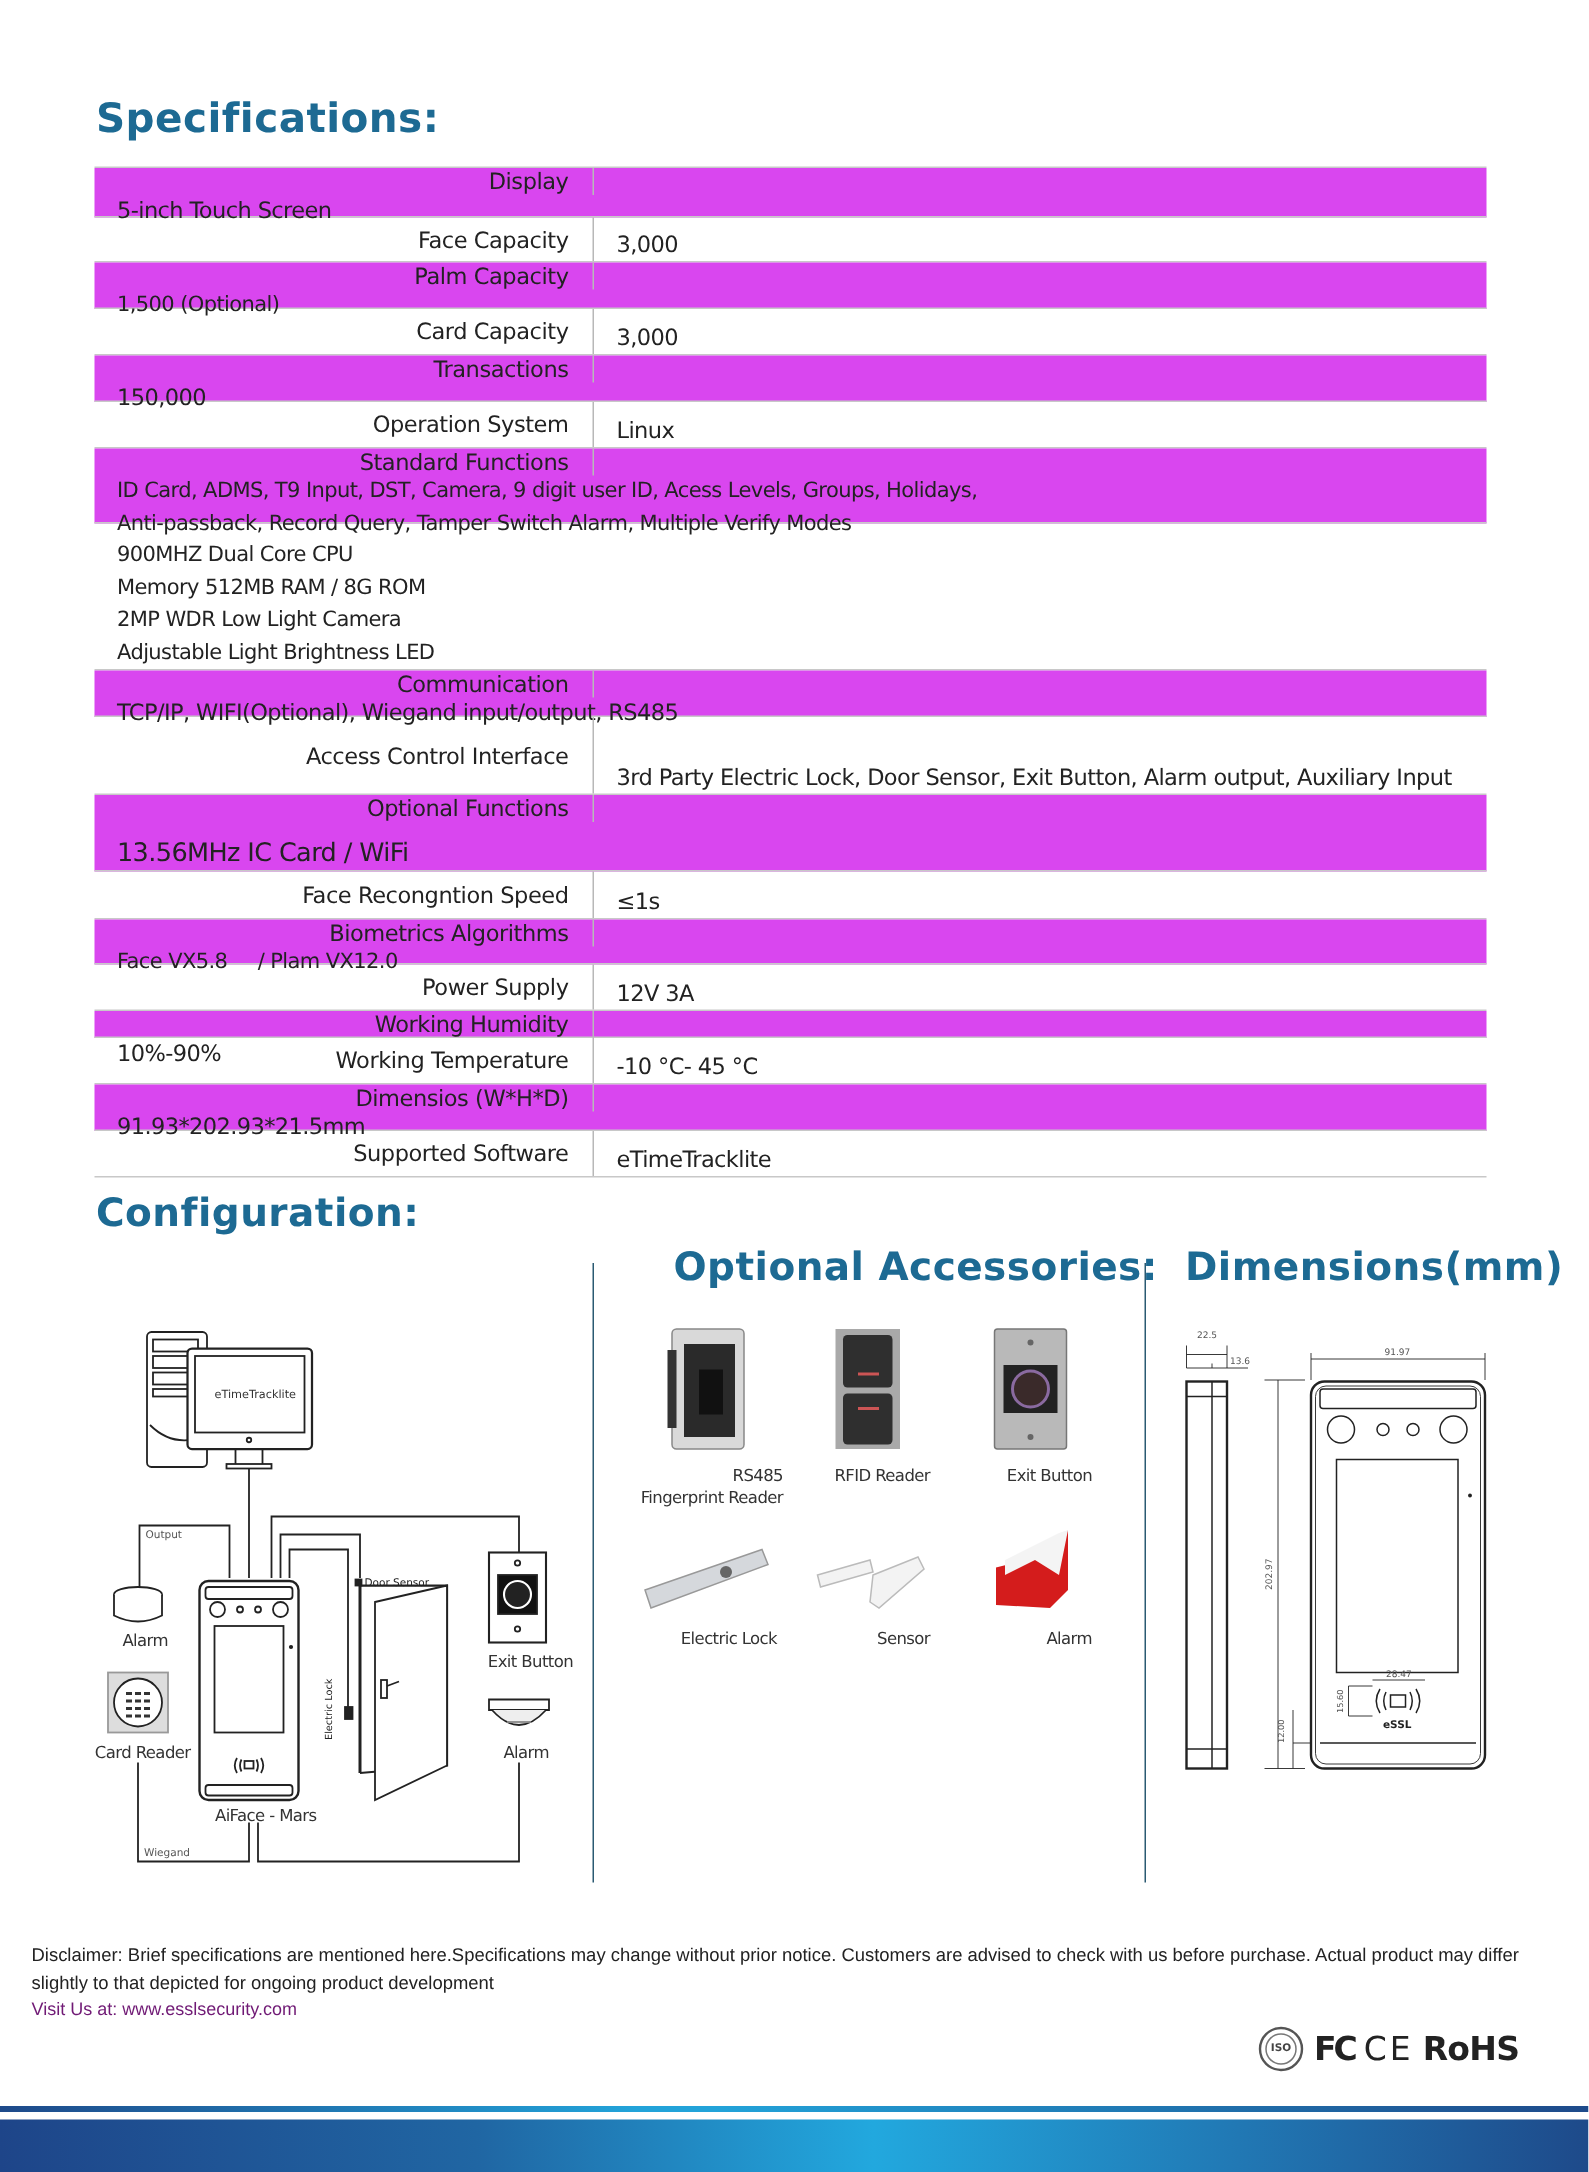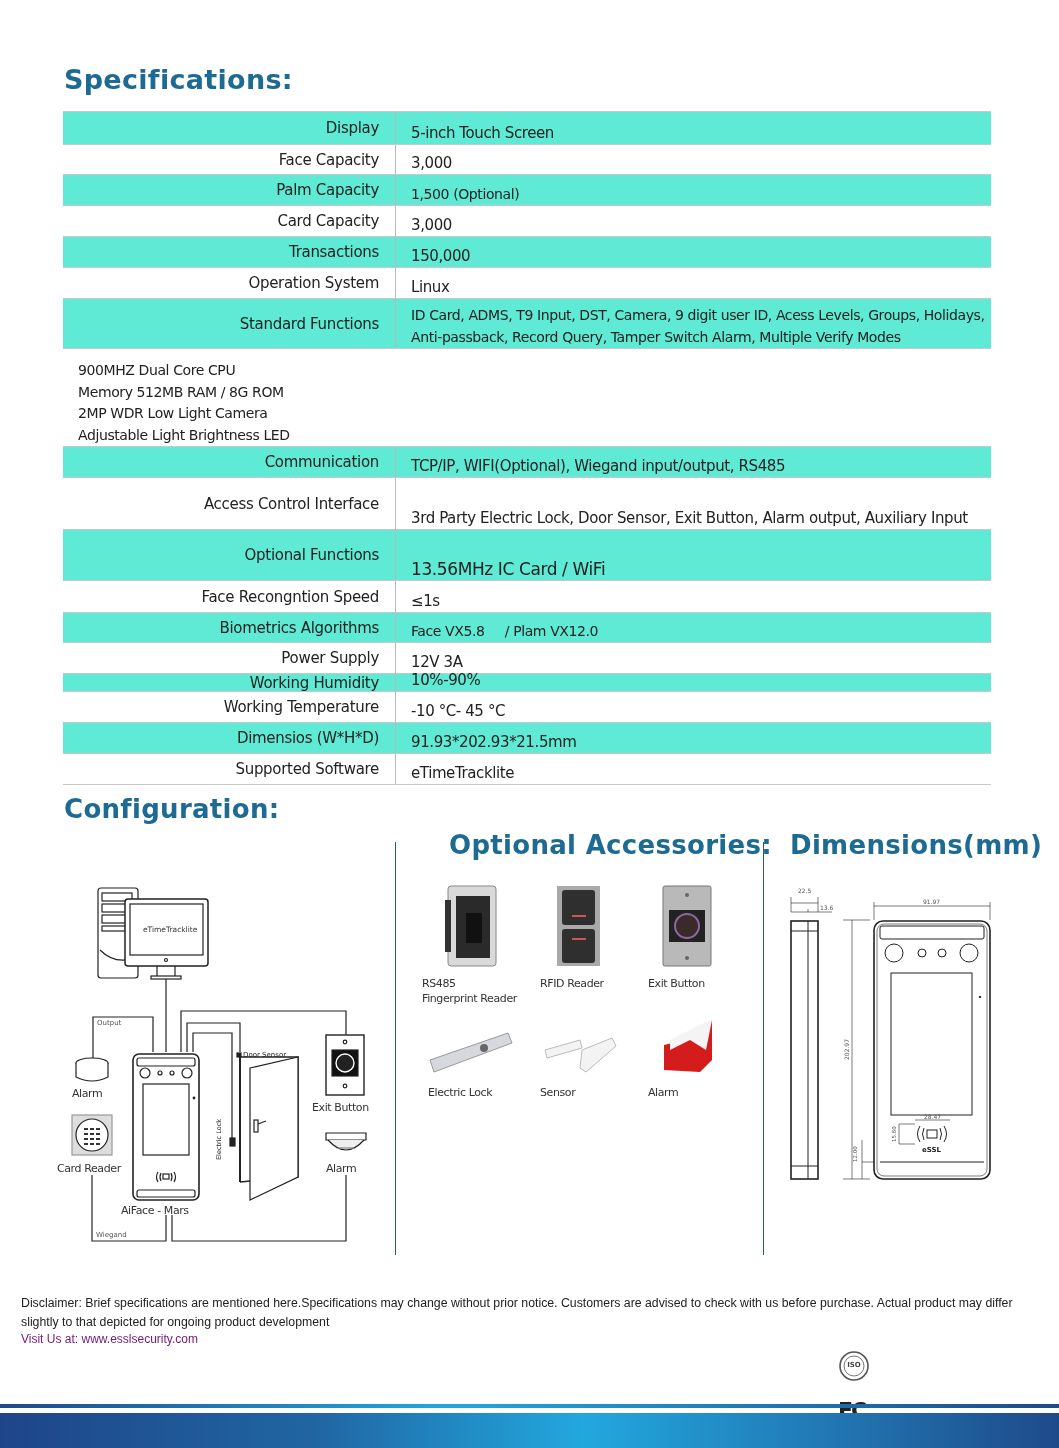--- a/index.html
+++ b/index.html
@@ -5,42 +5,42 @@
   * { box-sizing: border-box; margin: 0; padding: 0; }
   html, body { width: 1059px; height: 1448px; background: #ffffff; overflow: hidden; }
   body { position: relative; font-family: "Liberation Sans", sans-serif; color: #222; }
 
   .heading { position: absolute; color: #1d6a93; font-family: "DejaVu Sans", sans-serif; font-weight: bold; letter-spacing: 0.3px; }
   #spec-title { left: 64px; top: 64px; font-size: 27px; }
 
   
   .spec-table { position: absolute; left: 63px; top: 111px; width: 928px; border-top: 1px solid #c8c8c8; }
   .spec-row { display: flex; border-bottom: 1px solid #c8c8c8; font-family: "DejaVu Sans", sans-serif; font-size: 15px; color: #222; }
-  .spec-row.shade { background: #5eead4; }
+  .spec-row.shade { background: #d946ef; flex-direction: column; }
   .spec-label { width: 333px; text-align: right; padding-right: 16px; border-right: 1px solid #b8b8b8; display: flex; align-items: center; justify-content: flex-end; letter-spacing: -0.3px; }
   .spec-value { flex: 1; padding-left: 15px; display: flex; flex-direction: column; justify-content: flex-end; letter-spacing: -0.4px; }
   .spec-value .line { line-height: 21.5px; }
   .spec-value.small { font-size: 14px; }
   .spec-value.big { font-size: 17px; }
 
   
   #config-title { left: 64px; top: 794px; font-size: 26px; }
   #acc-title { left: 449px; top: 830px; font-size: 26px; }
   #dim-title { left: 790px; top: 830px; font-size: 26px; }
   .vdivider { position: absolute; width: 1px; background: #2b5a72; top: 842px; height: 413px; }
 
-  .cap { position: absolute; font-family: "DejaVu Sans", sans-serif; font-size: 11px; color: #333; text-align: left; letter-spacing: -0.4px; line-height: 15px; }
+  .cap { position: absolute; font-family: "DejaVu Sans", sans-serif; font-size: 11px; color: #333; text-align: right; letter-spacing: -0.4px; line-height: 15px; }
   .tiny { position: absolute; font-family: "DejaVu Sans", sans-serif; font-size: 7px; color: #555; }
 
   svg { position: absolute; overflow: visible; }
 
   
   .disclaimer { position: absolute; left: 21px; top: 1294px; width: 1020px; font-family: "Liberation Sans", sans-serif; font-size: 12.3px; color: #222; line-height: 19px; }
   .visit { position: absolute; left: 21px; top: 1332px; font-size: 12px; color: #701a75; }
-  .certs { position: absolute; left: 838px; top: 1350px; height: 32px; display: flex; gap: 16px; flex-direction: column; }
+  .certs { position: absolute; left: 838px; top: 1350px; height: 32px; display: flex; align-items: center; gap: 6px; }
   .cert-text { font-family: "DejaVu Sans", sans-serif; font-weight: bold; font-size: 22px; color: #222; letter-spacing: -0.5px; }
   .cert-ce { font-family: "DejaVu Sans", sans-serif; font-size: 22px; color: #222; letter-spacing: 2px; }
 
   .band-thin { position: absolute; left: 0; top: 1404px; width: 1059px; height: 4px; background: linear-gradient(90deg, #1e4a8a 0%, #22a3d9 40%, #22a3d9 45%, #1e4a8a 100%); }
   .band-thick { position: absolute; left: 0; top: 1413px; width: 1059px; height: 35px; background: linear-gradient(90deg, #1e4589 0%, #2066a3 30%, #22a8de 55%, #2178b4 78%, #1e4a8a 100%); }
 </style>
 </head>
 <body>
 
 <div class="heading" id="spec-title">Specifications:</div>

